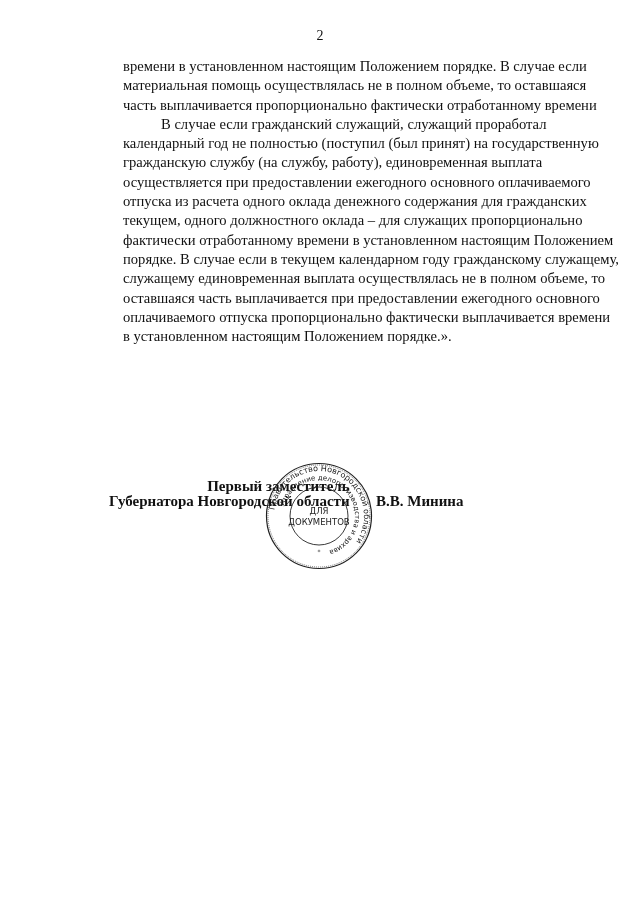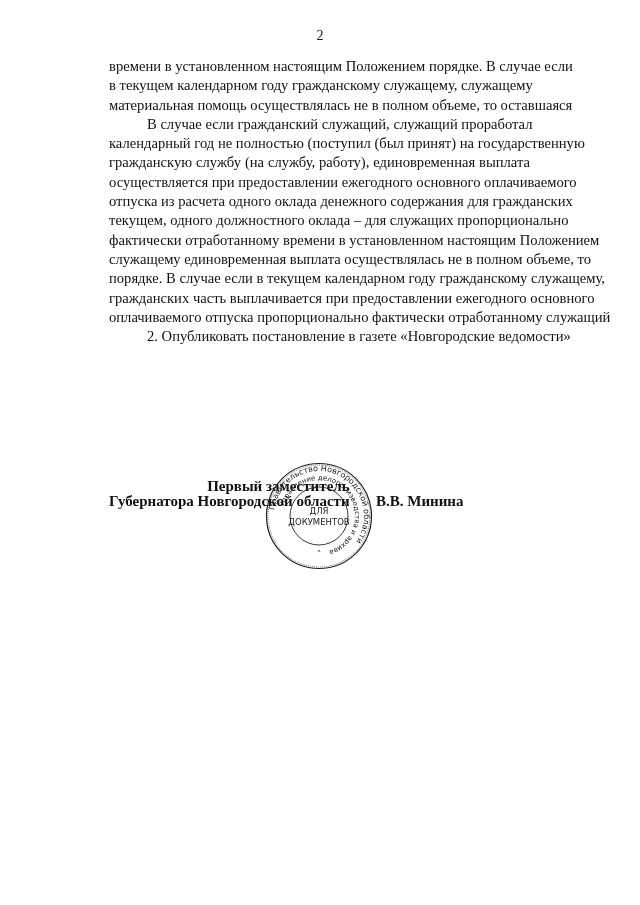--- a/index.html
+++ b/index.html
@@ -2,57 +2,57 @@
 <html><head>
 <meta charset="utf-8">
 <style>
   html, body { margin:0; padding:0; background:#ffffff; }
   body { width:640px; height:905px; position:relative; overflow:hidden;
          font-family:"Liberation Serif", "DejaVu Serif", serif; color:#111; }
   .page-number { position:absolute; top:28px; left:0; width:640px; text-align:center;
                  font-size:14px; }
   .body-text { position:absolute; top:57px; left:109px; width:421px;
                font-size:14.6px; line-height:19.3px; }
-  .line { display:block; text-align:justify; text-align-last:justify; white-space:nowrap; height:19.3px; overflow:visible; }
+  .line { display:block; text-align:justify; text-align-last:justify; white-space:nowrap; height:19.3px; overflow:visible;margin-left:14px; }
   .line.last { text-align-last:left; }
   .line.indent { padding-left:38px; }
   .sig { position:absolute; left:109px; top:479px; font-weight:bold; font-size:15px; line-height:15px;text-align:right; }
   .sig .name { position:absolute; left:267px; top:15px; white-space:nowrap; }
   .sig div { white-space:nowrap; }
   .stamp { position:absolute; left:265px; top:462px; width:108px; height:108px; }
 </style>
 </head>
 <body>
 
 <div class="page-number">2</div>
 
 <div class="body-text">
 
   <div>
     <span class="line">времени в установленном настоящим Положением порядке. В случае если</span>
-    <span class="line">в текущем календарном году гражданскому служащему, служащему</span>
     <span class="line">материальная помощь осуществлялась не в полном объеме, то оставшаяся</span>
+    <span class="line">часть выплачивается пропорционально фактически отработанному времени</span>
   </div>
 
   <div>
     <span class="line indent">В случае если гражданский служащий, служащий проработал</span>
     <span class="line">календарный год не полностью (поступил (был принят) на государственную</span>
     <span class="line">гражданскую службу (на службу, работу), единовременная выплата</span>
     <span class="line">осуществляется при предоставлении ежегодного основного оплачиваемого</span>
     <span class="line">отпуска из расчета одного оклада денежного содержания для гражданских</span>
     <span class="line">текущем, одного должностного оклада – для служащих пропорционально</span>
     <span class="line">фактически отработанному времени в установленном настоящим Положением</span>
+    <span class="line">порядке. В случае если в текущем календарном году гражданскому служащему,</span>
     <span class="line">служащему единовременная выплата осуществлялась не в полном объеме, то</span>
-    <span class="line">порядке. В случае если в текущем календарном году гражданскому служащему,</span>
-    <span class="line">гражданских часть выплачивается при предоставлении ежегодного основного</span>
-    <span class="line">оплачиваемого отпуска пропорционально фактически отработанному служащий</span>
+    <span class="line">оставшаяся часть выплачивается при предоставлении ежегодного основного</span>
+    <span class="line">оплачиваемого отпуска пропорционально фактически выплачивается времени</span>
+    <span class="line last">в установленном настоящим Положением порядке.».</span>
   </div>
 
   <div>
-    <span class="line indent">2. Опубликовать постановление в газете «Новгородские ведомости»</span>
   </div>
 </div>
 
 <div class="sig">
   <div>Первый заместитель</div>
   <div>Губернатора Новгородской области</div>
   <div class="name">В.В. Минина</div>
 </div>
 
 <svg class="stamp" viewBox="0 0 108 108" xmlns="http://www.w3.org/2000/svg">

